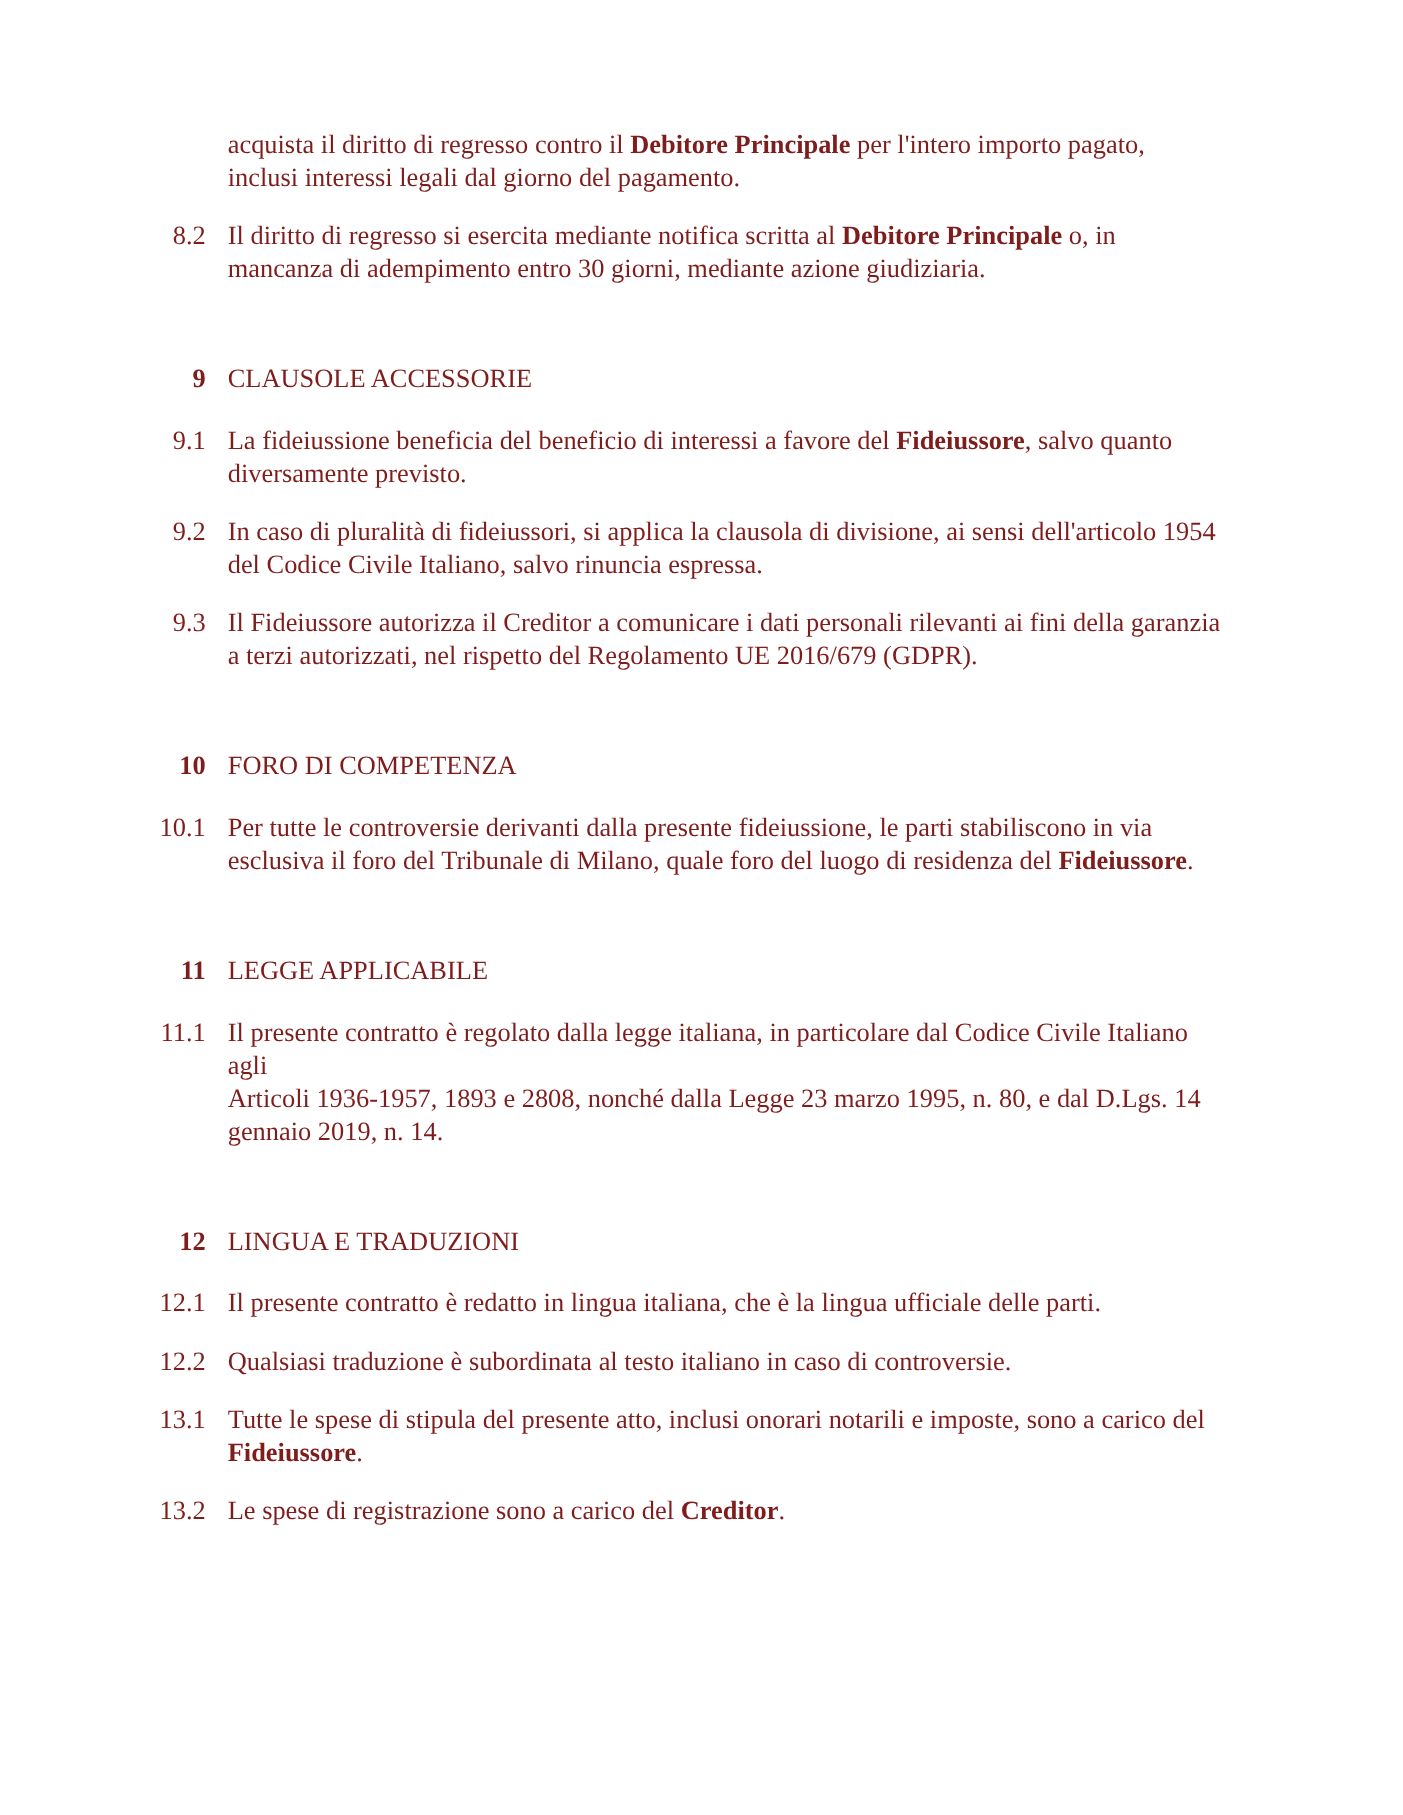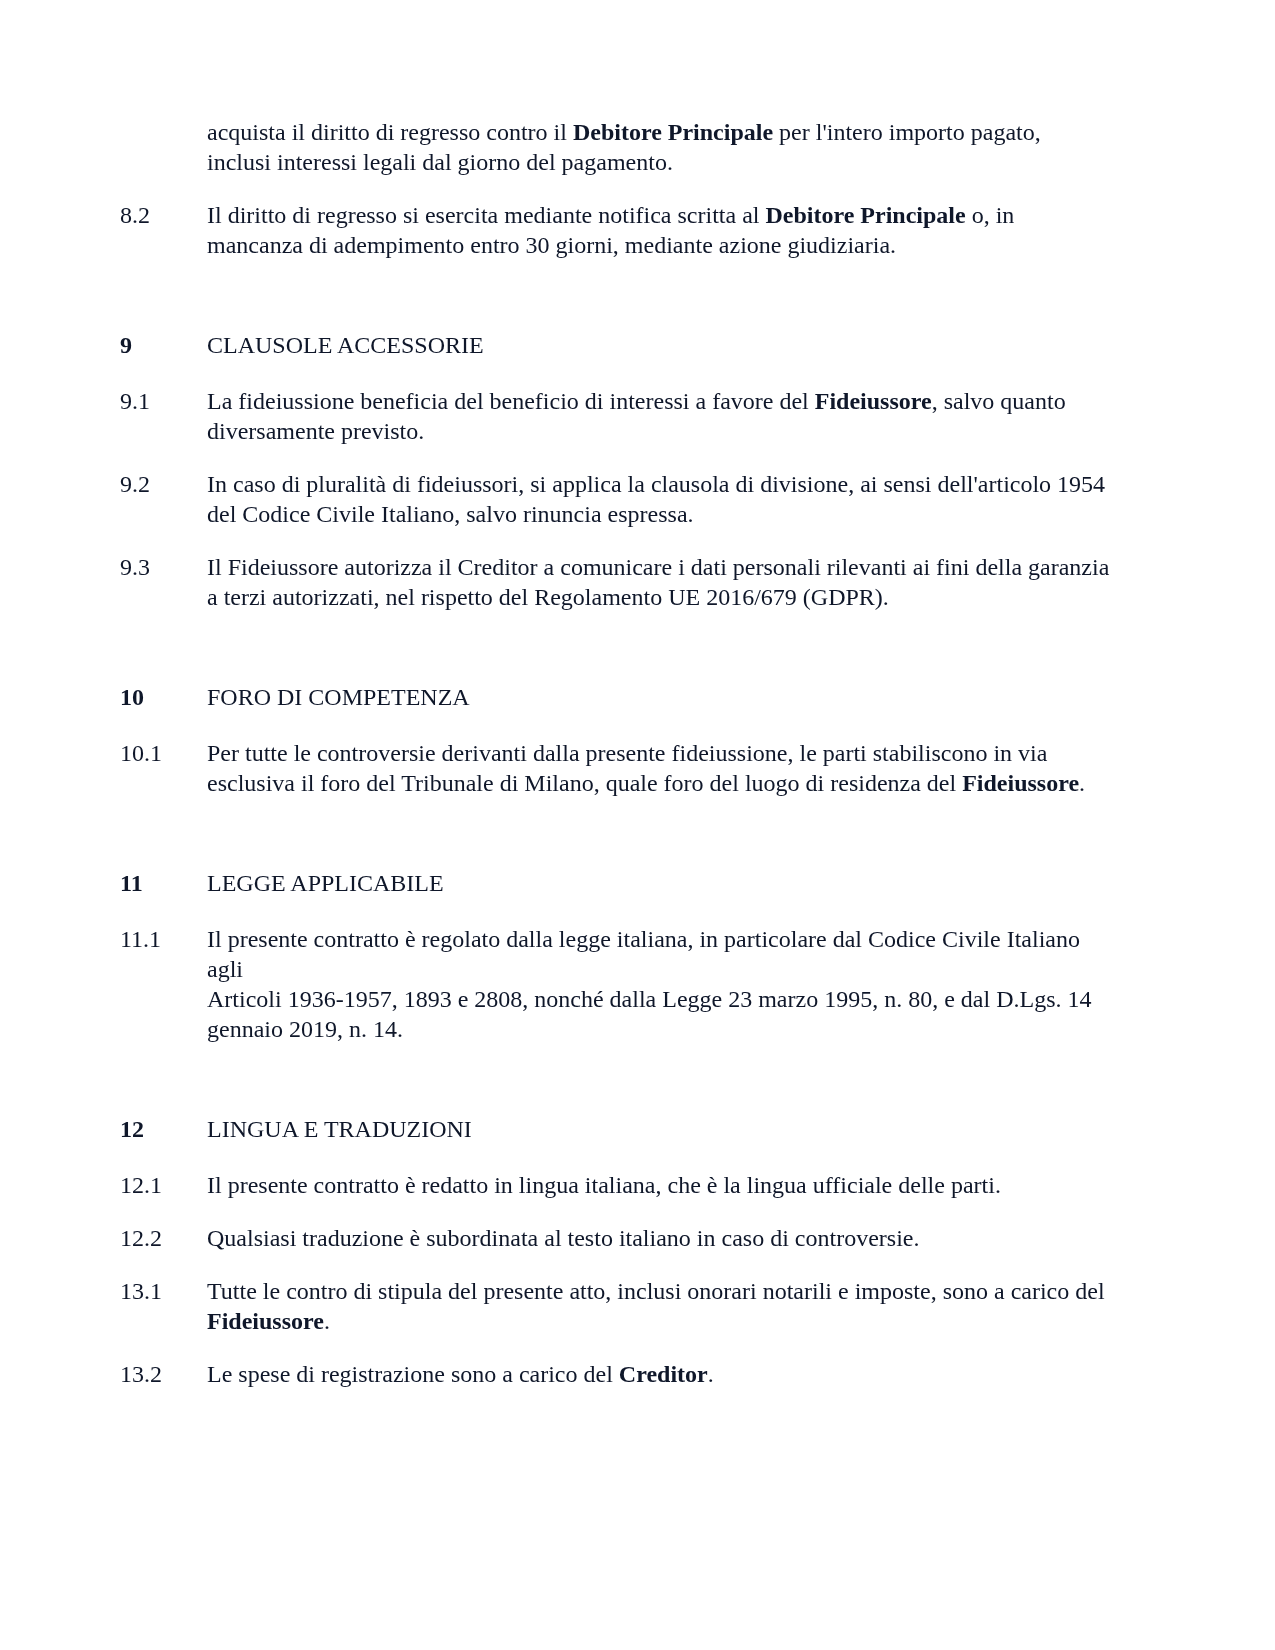--- a/index.html
+++ b/index.html
@@ -7,39 +7,39 @@
   .page {
     position: relative;
     width: 1275px;
     height: 1650px;
     margin: 0 auto;
     background: #ffffff;
     overflow: hidden;
     font-family: "Liberation Serif", "DejaVu Serif", serif;
     font-size: 24px;
     line-height: 30px;
-    color: #0f172a;
+    color: #7f1d1d;
   }
   .doc {
     padding: 117px 155px 0 120px;
   }
   .section { display: block; }
   .heading {
     display: flex;
     font-weight: 700;
     margin-top: 70px;
     margin-bottom: 26px;
   }
   .clause {
     display: flex;
     margin-bottom: 23px;
   }
   .num {
     flex: 0 0 67px;
-    text-align: left;
+    text-align: right;
     white-space: nowrap;
   }
   .body, .title {
     margin-left: 20px;
     width: 910px;
     white-space: pre-wrap;
   }
   .heading .title { font-weight: 400; }
   b { font-weight: 700; }
 </style>
@@ -114,21 +114,21 @@
           <span class="body"><span>Il presente contratto è redatto in lingua italiana, che è la lingua ufficiale delle parti.</span></span>
         </div>
         <div class="clause">
           <span class="num">12.2</span>
           <span class="body"><span>Qualsiasi traduzione è subordinata al testo italiano in caso di controversie.</span></span>
         </div>
       </div>
       <div class="section">
         <div class="clause">
           <span class="num">13.1</span>
-          <span class="body"><span>Tutte le contro di stipula del presente atto, inclusi onorari notarili e imposte, sono a carico del
+          <span class="body"><span>Tutte le spese di stipula del presente atto, inclusi onorari notarili e imposte, sono a carico del
 </span><b>Fideiussore</b><span>.</span></span>
         </div>
         <div class="clause">
           <span class="num">13.2</span>
           <span class="body"><span>Le spese di registrazione sono a carico del </span><b>Creditor</b><span>.</span></span>
         </div>
       </div>
     </section>
 </main>
 

